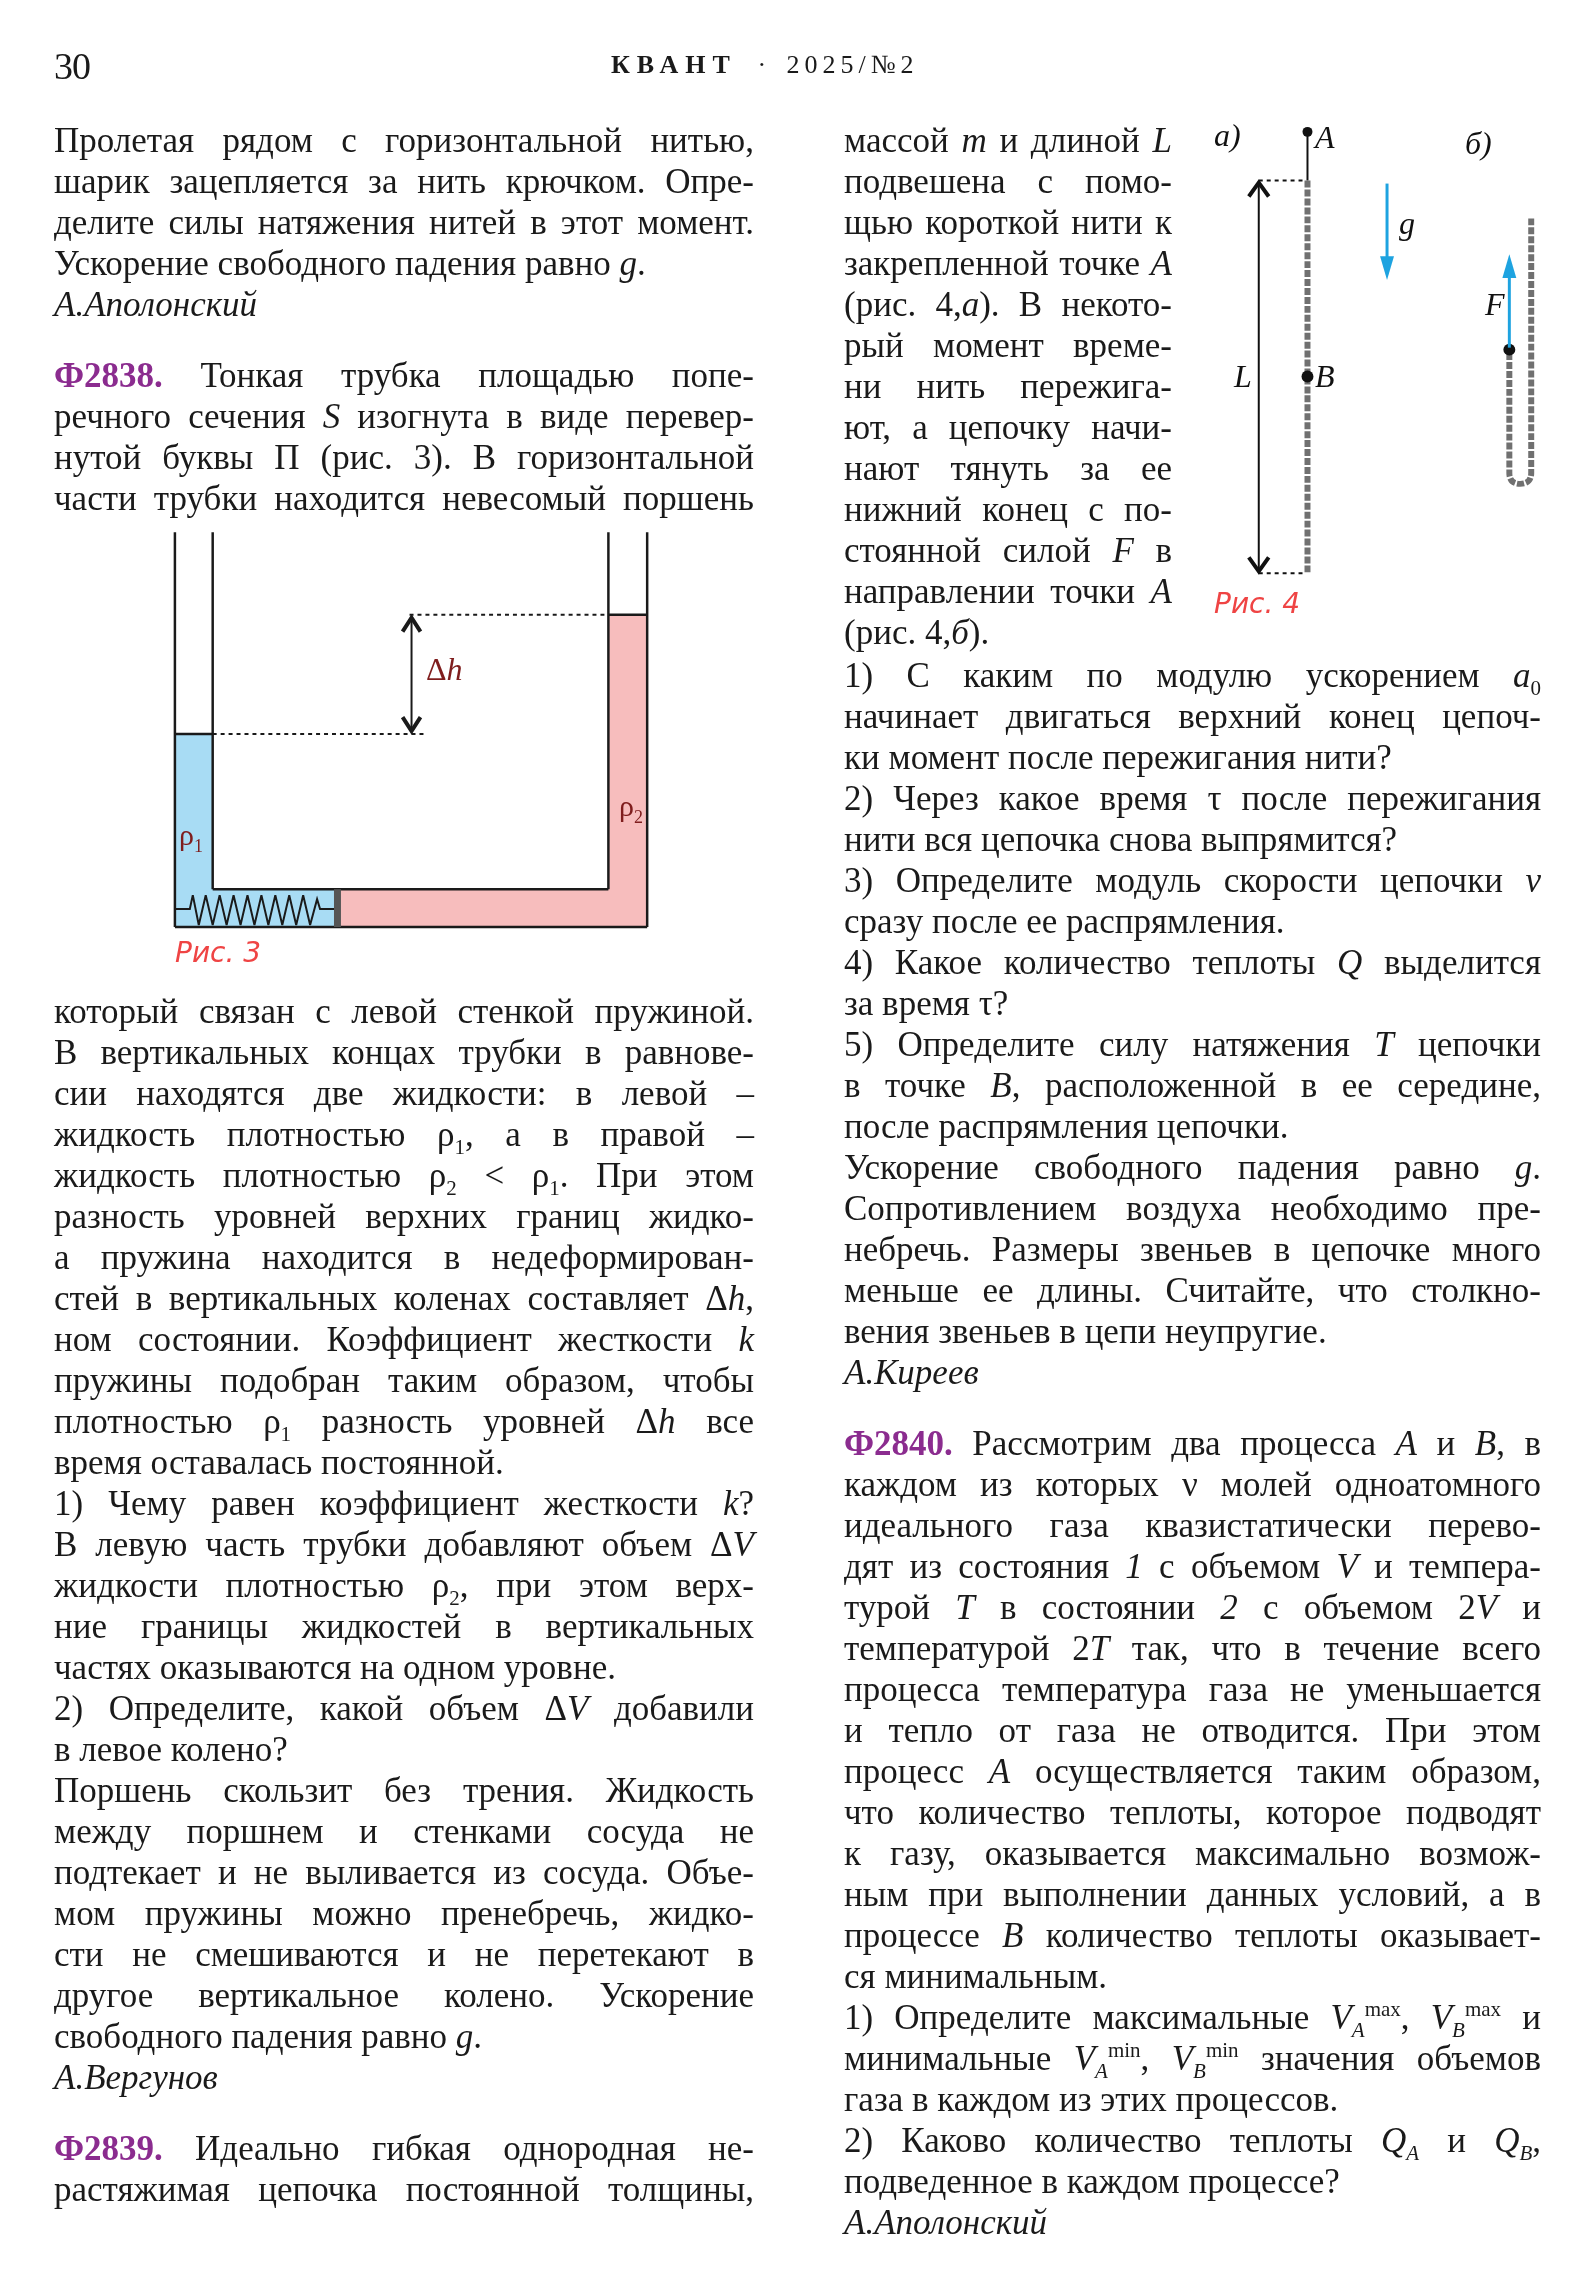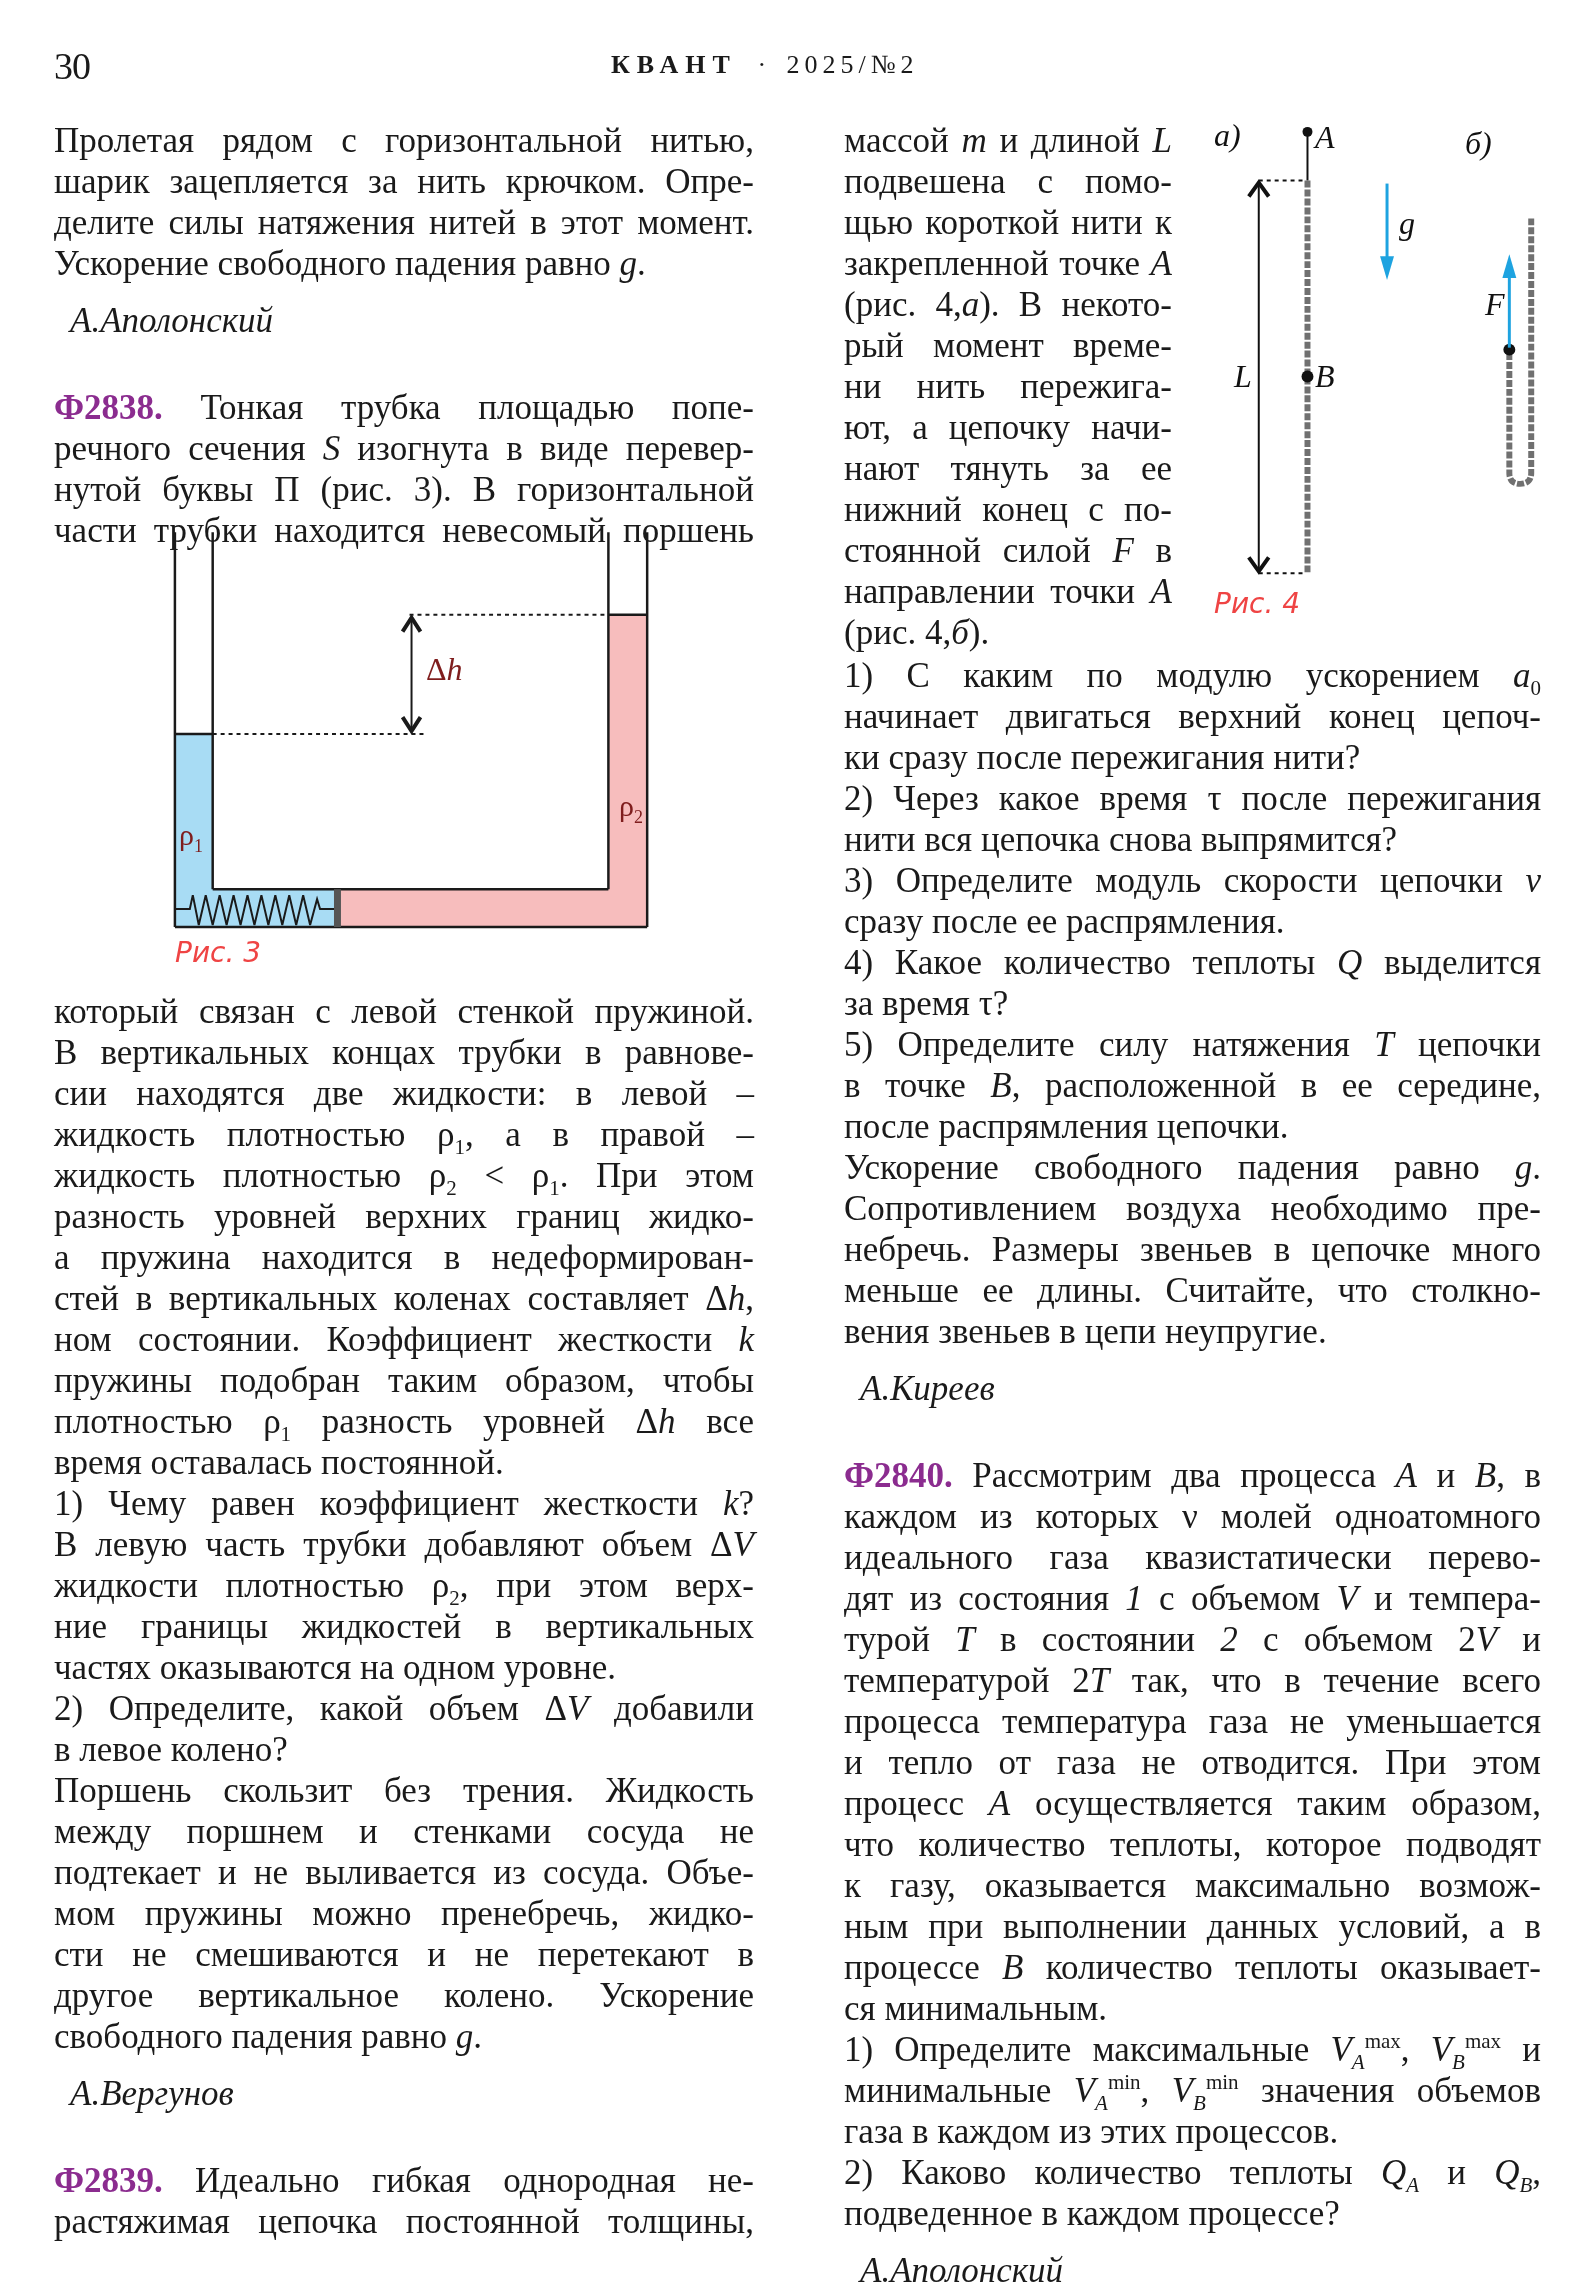--- a/index.html
+++ b/index.html
@@ -5,21 +5,21 @@
   html, body { margin:0; padding:0; background:#ffffff; }
   body { width:1592px; height:2289px; position:relative; overflow:hidden; color:#1a1a1a;
          font-family:"Liberation Serif","DejaVu Serif",serif; }
   .hdr-page { position:absolute; left:54px; top:44px; font-size:38px; letter-spacing:-1px; }
   .hdr-title { position:absolute; left:611px; top:50px; font-size:26px; }
   .hdr-title .mag { font-weight:bold; letter-spacing:7px; }
   .hdr-title .issue { letter-spacing:5px; }
   .col { position:absolute; font-size:35px; line-height:41px; }
   .col p { margin:0; text-align:justify; text-align-last:justify; white-space:nowrap; }
   .col p.last { text-align-last:left; }
-  .col .author { text-align:left; font-style:italic; margin:16px; }
+  .col .author { text-align:left; font-style:italic; margin:0; }
   .prob-id { color:#8b2c8f; font-weight:bold; }
   i.m { font-style:italic; }
   sub, sup { font-size:60%; line-height:0; }
   .gap { height:30px; }
   .fig { position:absolute; }
   .fig-cap { position:absolute; font-family:"DejaVu Sans",sans-serif; font-style:italic; font-size:28px; color:#ef4444; }
   .lbl { position:absolute; font-family:"Liberation Serif",serif; font-style:italic; font-size:32px; color:#111; }
   .lbl-up { position:absolute; font-family:"Liberation Serif",serif; font-size:32px; color:#7f1d1d; }
 </style>
 </head>
@@ -156,21 +156,21 @@
   <span class="lbl" style="left:111px; top:249px;">B</span>
   <span class="lbl" style="left:30px; top:249px;">L</span>
   <span class="lbl" style="left:195px; top:96px;">g</span>
   <span class="lbl" style="left:281px; top:177px;">F</span>
   <span class="fig-cap" style="left:10px; top:478px;">Рис. 4</span>
 </div>
 
 <div class="col" style="left:844px; top:655px; width:697px;">
   <p>1) С каким по модулю ускорением <i class="m">a</i><sub>0</sub></p>
   <p>начинает двигаться верхний конец цепоч-</p>
-  <p class="last">ки сразу после пережигания нити?</p>
+  <p class="last">ки момент после пережигания нити?</p>
   <p>2) Через какое время τ после пережигания</p>
   <p class="last">нити вся цепочка снова выпрямится?</p>
   <p>3) Определите модуль скорости цепочки <i class="m">v</i></p>
   <p class="last">сразу после ее распрямления.</p>
   <p>4) Какое количество теплоты <i class="m">Q</i> выделится</p>
   <p class="last">за время τ?</p>
   <p>5) Определите силу натяжения <i class="m">T</i> цепочки</p>
   <p>в точке <i class="m">B</i>, расположенной в ее середине,</p>
   <p class="last">после распрямления цепочки.</p>
   <p>Ускорение свободного падения равно <i class="m">g</i>.</p>

